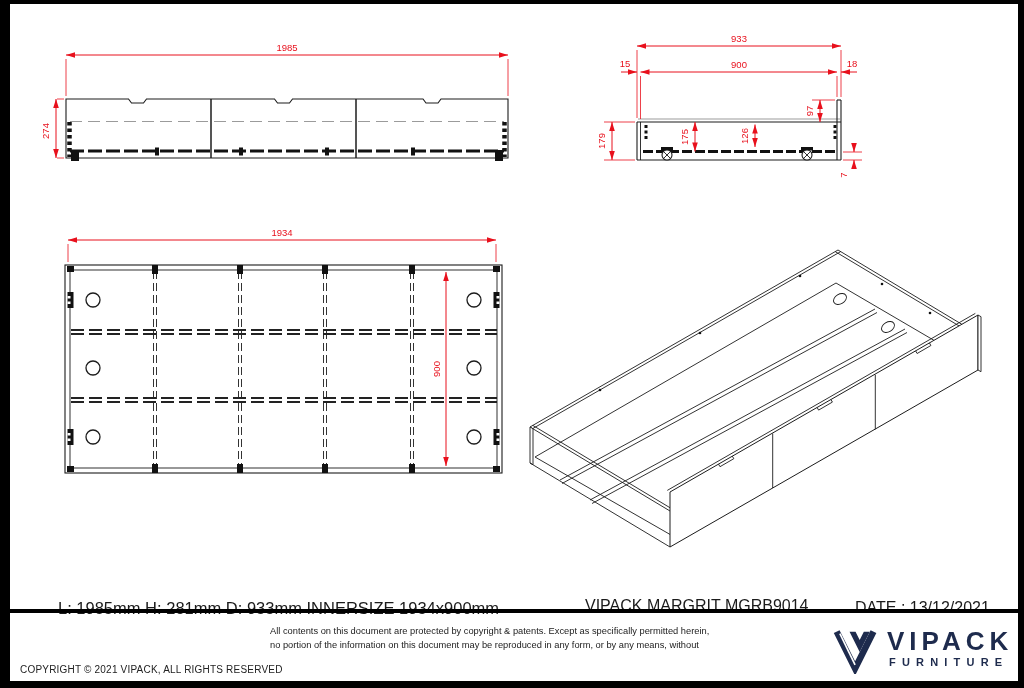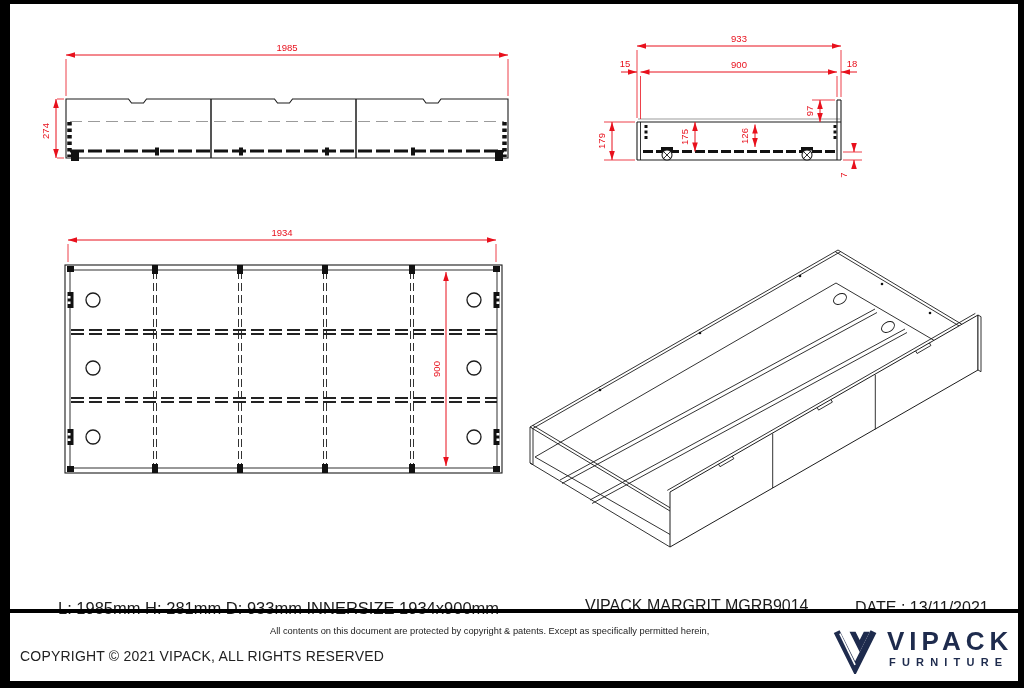--- a/index.html
+++ b/index.html
@@ -22,21 +22,21 @@
   .dim{stroke:#e8101c;stroke-width:1;fill:none;}
   .ext{stroke:#e8101c;stroke-width:0.8;fill:none;}
   .dimtext{font-family:"Liberation Sans",sans-serif;font-size:9.5px;fill:#e8101c;}
   .blk{fill:#111;}
   
   .titlerow span{position:absolute;color:#1b1b1b;white-space:nowrap;margin-top:16px;}
   .spec{left:58px;top:583px;font-size:16.5px;}
   .model{left:585px;top:581px;font-size:16px;}
   .date{left:855px;top:583px;font-size:16px;}
   
-  .copyright{position:absolute;left:20px;top:648px;font-size:14px;color:#222;letter-spacing:0.2px;}
+  .copyright{position:absolute;left:20px;top:664px;font-size:10px;color:#222;letter-spacing:0.2px;}
   .legal{position:absolute;left:270px;top:625px;font-size:9.3px;line-height:13.6px;color:#222;}
   .logo{position:absolute;left:833px;top:628px;display:flex;align-items:flex-start;}
   .logo-txt{margin-left:8px;color:#1e2b4d;}
   .logo-name{font-size:26px;font-weight:600;letter-spacing:5px;line-height:26px;}
   .logo-sub{font-size:11px;font-weight:700;letter-spacing:6.2px;margin-top:2px;margin-left:2px;}
 </style>
 </head>
 <body>
 
 <div class="page">
@@ -238,27 +238,28 @@
       <path class="lnt" d="M817.1,407.5 L818.6,410.1 L832.4,402.1 L830.9,399.5"></path>
       <path class="lnt" d="M915.6,350.9 L917.1,353.5 L930.9,345.5 L929.4,342.9"></path>
 
       <path class="lnt wh" d="M978,315 L981,316.7 L981,371.7 L978,370 Z"></path>
     </g>
   </svg>
 
   <div class="titlerow">
     <span class="spec">L: 1985mm H: 281mm D: 933mm INNERSIZE 1934x900mm</span>
     <span class="model">VIPACK MARGRIT MGRB9014</span>
-    <span class="date">DATE : 13/11/2021</span>
+    <span class="date">DATE : 13/12/2021</span>
   </div>
 
   <div class="copyright">COPYRIGHT  © 2021 VIPACK, ALL RIGHTS RESERVED</div>
 
   <div class="legal">
     <div>All contents on this document are protected by copyright &amp; patents. Except as specifically permitted herein,</div>
+    <div>no portion of the information on this document may be reproduced in any form, or by any means, without</div>
   </div>
 
   <div class="logo">
     <svg width="46" height="46" viewBox="0 0 50 46">
       <polyline points="4,2 24,42 44,2" fill="none" stroke="#1e2b4d" stroke-width="7"></polyline>
       <line x1="7.5" y1="4" x2="24" y2="38" stroke="#fff" stroke-width="1.8"></line>
       <polygon points="18,2 29,24 40,2 33.5,2 29,11 24.5,2" fill="#1e2b4d"></polygon>
     </svg>
     <div class="logo-txt">
       <div class="logo-name">VIPACK</div>

